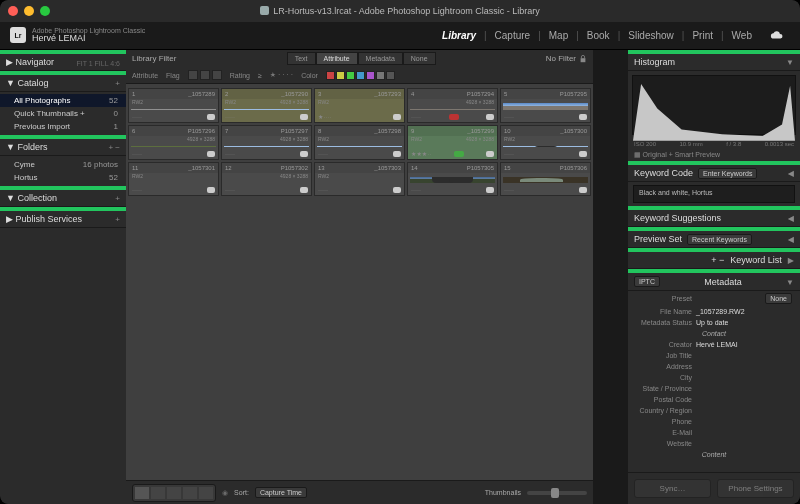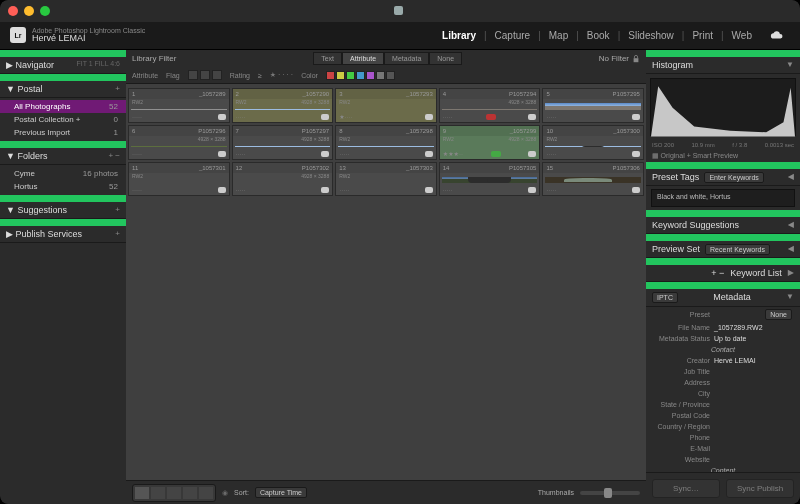--- a/index.html
+++ b/index.html
@@ -14,33 +14,33 @@
   .titlecenter .ico{display:inline-block;width:9px;height:9px;background:#9aa;border-radius:2px;margin-right:4px;vertical-align:-1px;}
   
   .modbar{height:28px;background:#1a1a1a;display:flex;align-items:center;padding:0 10px;color:#999;border-bottom:1px solid #000;}
   .idplate{display:flex;align-items:center;gap:6px;font-size:8px;line-height:1.1;}
   .idlogo{width:16px;height:16px;background:#ddd;border-radius:3px;display:flex;align-items:center;justify-content:center;color:#111;font-size:7px;font-weight:700;}
   .idtext .p1{color:#888;font-size:7px;}
   .idtext .p2{color:#ddd;font-size:9px;}
   .modules{margin-left:auto;display:flex;gap:2px;font-size:10px;color:#aaa;align-items:center;}
   .modules span{padding:2px 6px;cursor:pointer;}
   .modules span.sep{color:#555;padding:0;cursor:default;}
-  .modules span.active{color:#fff;font-weight:600;}
+  .modules span.active{color:#fff;font-weight:600;font-style:italic;}
   .cloud{width:14px;height:10px;margin-left:4px;color:#ccc;}
   
   .main{flex:1;display:flex;overflow:hidden;}
   .panel{background:#2b2b2b;color:#bbb;font-size:8px;display:flex;flex-direction:column;}
   .panel.left{width:126px;}
-  .panel.right{width:154px;}
-  .phead{display:flex;align-items:flex-start;justify-content:space-between;padding:3px 6px;background:#2b2b2b;border-top:7px solid #22c55e;border-bottom:1px solid #1a1a1a;color:#ddd;font-size:9px;}
+  .panel.right{width:172px;margin-left:35px;}
+  .phead{display:flex;align-items:flex-end;justify-content:space-between;padding:3px 6px;background:#2b2b2b;border-top:4px solid #22c55e;border-bottom:1px solid #1a1a1a;color:#ddd;font-size:9px;}
   .phead .tri{font-size:8px;color:#888;}
   .phead small{color:#666;font-size:7px;margin-left:4px;}
   .plist{padding:2px 0;}
   .prow{display:flex;align-items:center;justify-content:space-between;padding:2px 8px 2px 14px;color:#ccc;font-size:8px;}
-  .prow.sel{background:#701a75;color:#fff;}
+  .prow.sel{background:#0f172a;color:#fff;}
   .prow .count{color:#999;}
   .pfill{flex:1;}
   .btnbar{display:flex;gap:6px;padding:6px;background:#2b2b2b;border-top:1px solid #1a1a1a;}
   .lrbtn{flex:1;background:#3b3b3b;border:1px solid #1c1c1c;color:#ccc;font-size:8px;padding:4px 0;text-align:center;border-radius:3px;}
   
   .histo{height:60px;background:#1c1c1c;margin:4px;position:relative;border:1px solid #111;}
   .histo svg{position:absolute;inset:0;}
   .histofoot{display:flex;justify-content:space-between;padding:2px 6px;color:#777;font-size:6px;}
   .histotag{padding:2px 6px;color:#888;font-size:7px;}
   .fieldrow{display:flex;justify-content:space-between;padding:2px 8px;color:#aaa;font-size:7px;align-items:center;}
@@ -95,21 +95,21 @@
 </head>
 <body>
 
 <div class="win">
   <div class="titlebar">
     <div class="traffic">
       <div class="dot r"></div>
       <div class="dot y"></div>
       <div class="dot g"></div>
     </div>
-    <div class="titlecenter"><span class="ico"></span></div>
+    <div class="titlecenter"><span class="ico"></span><span>LR-Hortus-v13.lrcat - Adobe Photoshop Lightroom Classic - Library</span></div>
   </div>
 
   <div class="modbar">
     <div class="idplate">
       <div class="idlogo">Lr</div>
       <div class="idtext">
         <div class="p1">Adobe Photoshop Lightroom Classic</div>
         <div class="p2">Hervé LEMAI</div>
       </div>
     </div>
@@ -134,30 +134,30 @@
   </div>
 
   <div class="main">
 
     <div class="panel left">
       <div class="phead">
         <span>▶ <span>Navigator</span></span>
         <small>FIT 1   FILL   4:6</small>
       </div>
       <div class="phead">
-        <span>▼ <span>Postal</span></span>
+        <span>▼ <span>Catalog</span></span>
           <span class="tri">+</span>
       </div>
       <div class="plist" id="catalog-list">
           <div class="prow sel">
             <span>All Photographs</span>
             <span class="count">52</span>
           </div>
           <div class="prow">
-            <span>Postal Collection  +</span>
+            <span>Quick Thumbnails  +</span>
             <span class="count">0</span>
           </div>
           <div class="prow">
             <span>Previous Import</span>
             <span class="count">1</span>
           </div>
         </div>
       <div class="phead">
         <span>▼ <span>Folders</span></span>
           <span class="tri">+ −</span>
@@ -166,21 +166,21 @@
           <div class="prow">
             <span>Cyme</span>
             <span class="count">16 photos</span>
           </div>
           <div class="prow">
             <span>Hortus</span>
             <span class="count">52</span>
           </div>
         </div>
       <div class="phead">
-        <span>▼ <span>Suggestions</span></span>
+        <span>▼ <span>Collection</span></span>
           <span class="tri">+</span>
       </div>
       <div class="phead">
         <span>▶ <span>Publish Services</span></span>
           <span class="tri">+</span>
       </div>
       <div class="pfill"></div>
     </div>
 
     <div class="center">
@@ -536,21 +536,21 @@
       </div>
       <div class="histofoot">
         <span>ISO 200</span>
         <span>10.9 mm</span>
         <span>f / 3.8</span>
         <span>0.0013 sec</span>
       </div>
       <div class="histotag">▦ <span>Original + Smart Preview</span></div>
 
       <div class="phead">
-        <span><span>Preset Tags</span> &nbsp;<span class="dropdown">Enter Keywords</span></span>
+        <span><span>Keyword Code</span> &nbsp;<span class="dropdown">Enter Keywords</span></span>
         <span class="tri">◀</span>
       </div>
       <div class="kwbox">Black and white, Hortus</div>
 
       <div class="phead">
           <span>Keyword Suggestions</span>
           <span class="tri">◀</span>
         </div>
       <div class="phead">
         <span><span>Preview Set</span> &nbsp;<span class="dropdown">Recent Keywords</span></span>
@@ -623,17 +623,17 @@
             <span class="lbl">Website</span>
             <span class="val"></span>
           </div>
           <div class="fieldrow" style="justify-content: center; color: rgb(170, 170, 170); font-style: italic;">
             <span>Content</span>
           </div>
         </div>
       <div class="pfill"></div>
       <div class="btnbar">
         <div class="lrbtn" style="opacity:.5">Sync…</div>
-        <div class="lrbtn" style="opacity:.5">Sync Publish</div>
+        <div class="lrbtn" style="opacity:.5">Phone Settings</div>
       </div>
     </div>
   </div>
 </div>
 
 </body></html>

